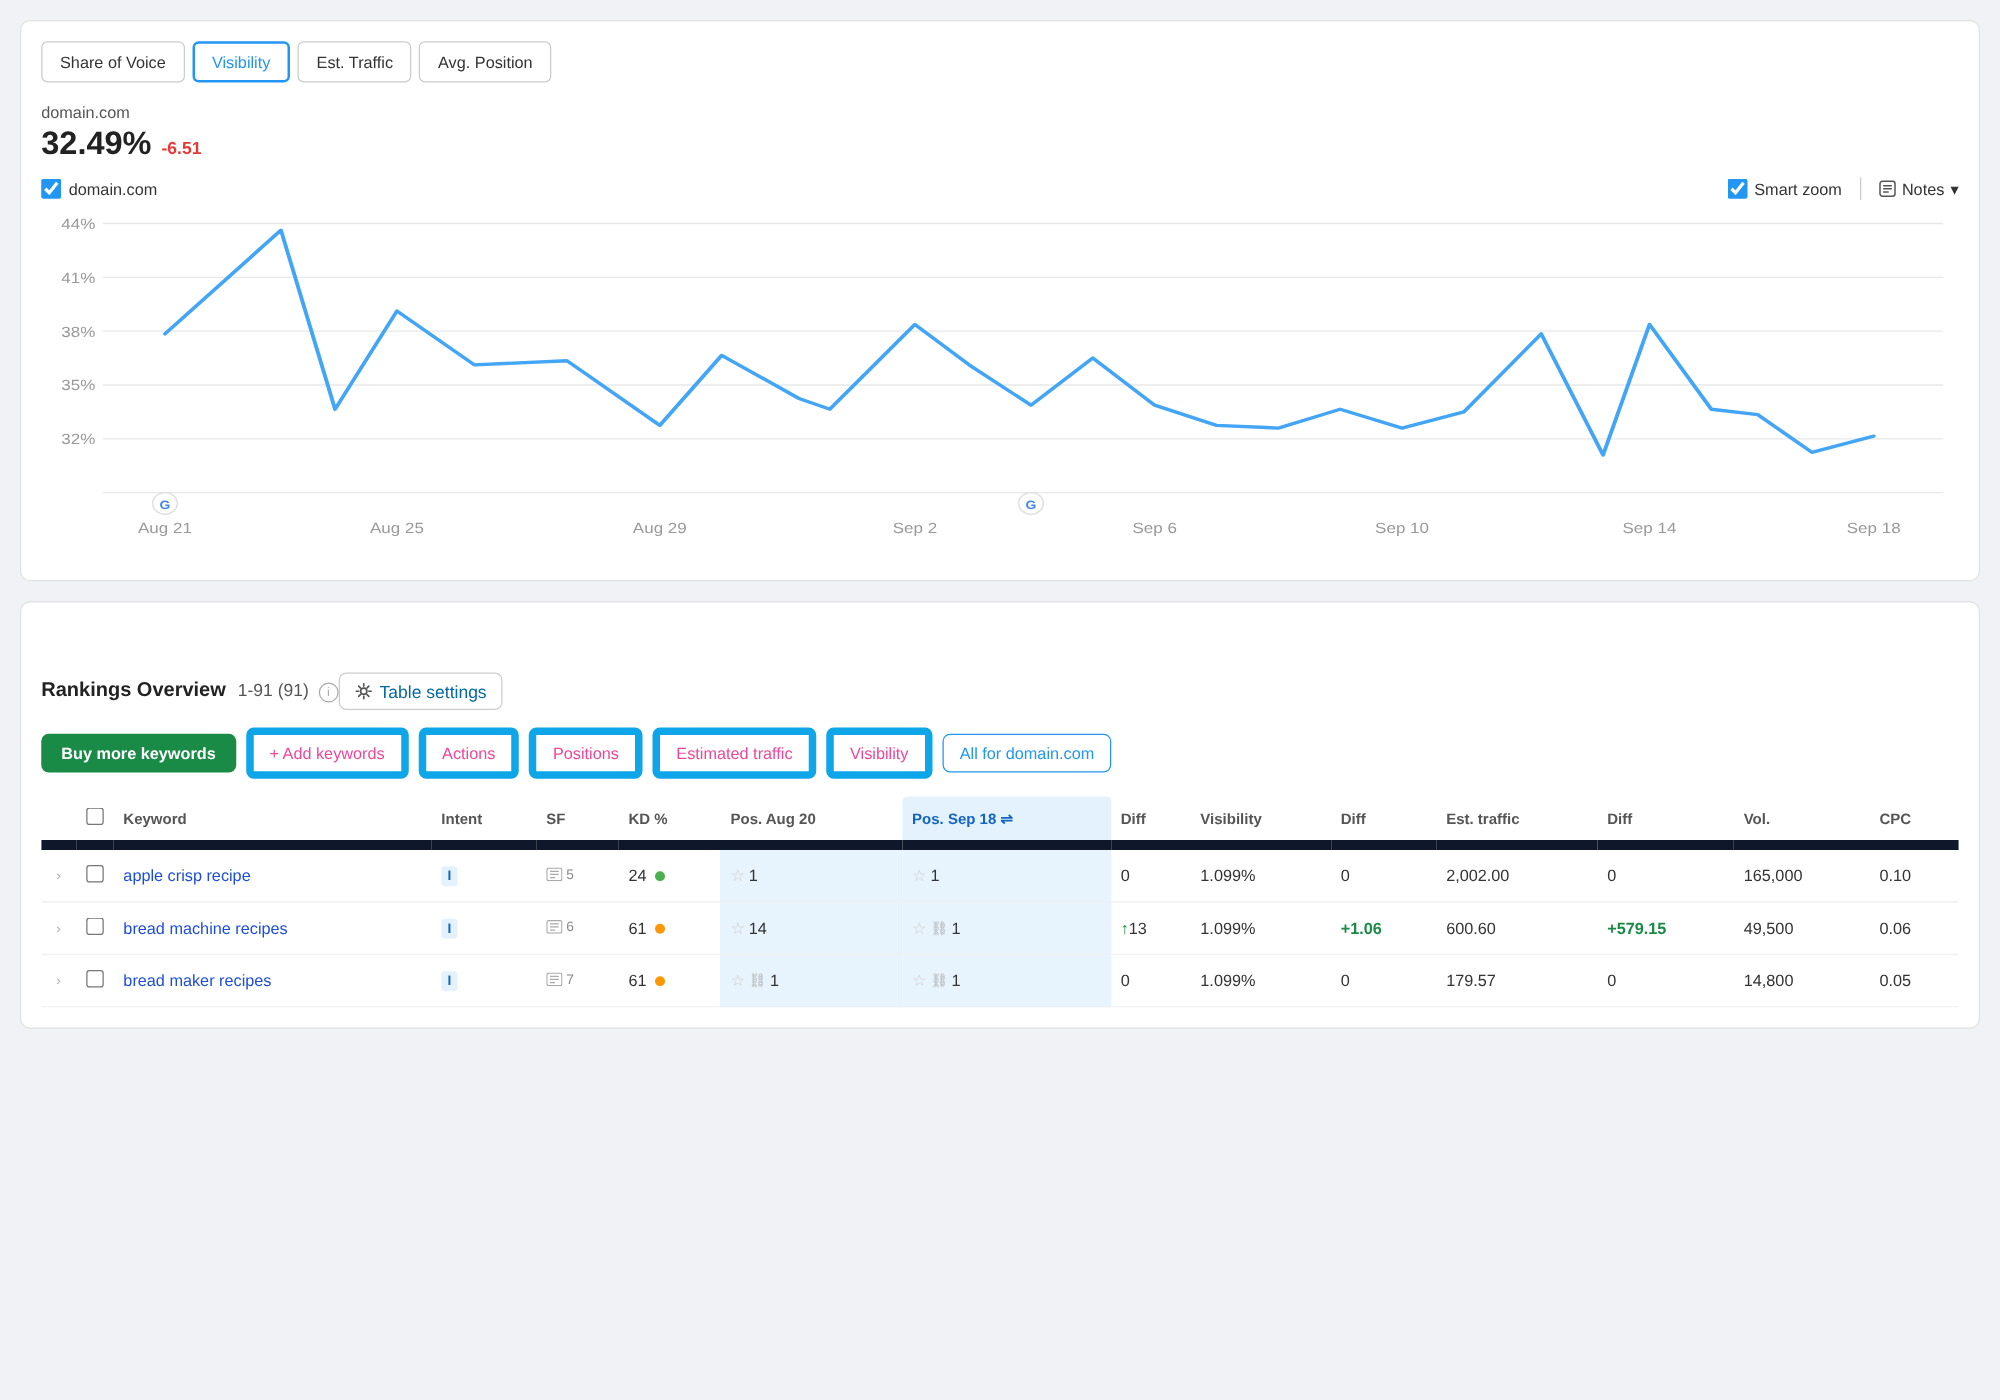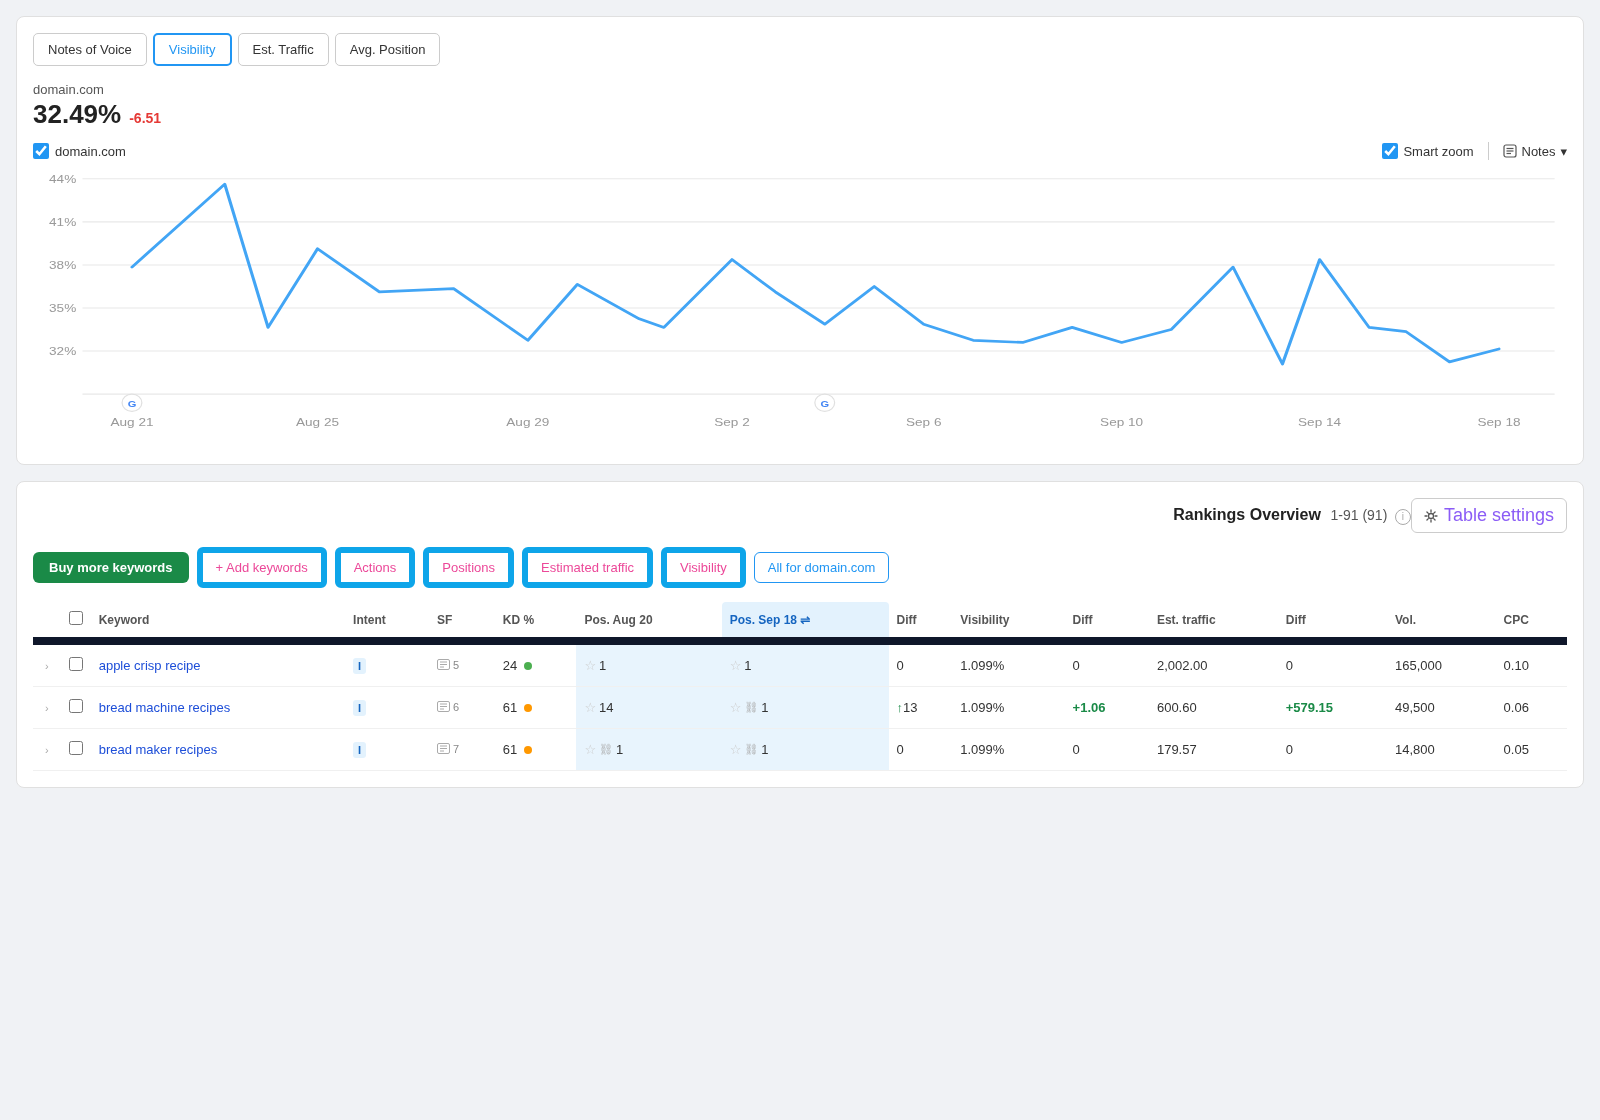--- a/index.html
+++ b/index.html
@@ -26,25 +26,25 @@
     .chart-right-controls { display: flex; align-items: center; gap: 14px; font-size: 13px; color: #333; }
     .smart-zoom { display: flex; align-items: center; gap: 5px; }
     .notes-btn { display: flex; align-items: center; gap: 5px; cursor: pointer; border: none; background: none; font-size: 13px; color: #333; }
     .divider-v { width: 1px; height: 18px; background: #ccc; }
 
     
     .chart-area { position: relative; width: 100%; height: 280px; }
     .chart-svg { width: 100%; height: 100%; }
 
     
-    .rankings-header { display: flex; align-items: center; justify-content: flex-end; margin-bottom: 14px; }
+    .rankings-header { display: flex; align-items: center; justify-content: flex-start; margin-bottom: 14px; margin-top: 40px; }
     .rankings-title { font-size: 16px; font-weight: 700; color: #222; }
     .rankings-count { font-weight: 400; color: #555; font-size: 14px; margin-left: 6px; }
     .info-icon { display: inline-flex; align-items: center; justify-content: center; width: 16px; height: 16px; border-radius: 50%; border: 1px solid #aaa; color: #aaa; font-size: 10px; cursor: pointer; margin-left: 4px; }
-    .table-settings-btn { display: flex; align-items: center; gap: 6px; border: 1px solid #ccc; border-radius: 6px; padding: 6px 12px; background: #fff; cursor: pointer; font-size: 18px; color: #8b5cf6; }
+    .table-settings-btn { display: flex; align-items: center; gap: 6px; border: 1px solid #ccc; border-radius: 6px; padding: 6px 12px; background: #fff; cursor: pointer; font-size: 14px; color: #0369a1; }
 
     
     .toolbar { display: flex; align-items: center; gap: 8px; margin-bottom: 14px; flex-wrap: wrap; }
     .btn-green { background: #1a8a47; color: #fff; border: none; border-radius: 6px; padding: 8px 16px; font-size: 13px; font-weight: 600; cursor: pointer; }
     .btn-outline { background: #fff; color: #ec4899; border: 6px solid #0ea5e9; border-radius: 6px; padding: 7px 13px; font-size: 13px; cursor: pointer; display: flex; align-items: center; gap: 4px; }
     .btn-outline.active-border { border: 1.5px solid #2196f3; color: #2196f3; }
 
     
     .table-wrapper { overflow-x: auto; }
     table { width: 100%; border-collapse: collapse; font-size: 13px; }
@@ -78,21 +78,21 @@
     .col-sorted-bg { background: #e8f4fd; }
   </style>
 </head>
 <body>
 
 <div class="main-container">
 
   <div class="card">
 
     <div class="tabs-row">
-      <button class="tab-btn">Notes of Voice</button>
+      <button class="tab-btn">Share of Voice</button>
       <button class="tab-btn active">Visibility</button>
       <button class="tab-btn">Est. Traffic</button>
       <button class="tab-btn">Avg. Position</button>
     </div>
 
     <div class="metric-domain">domain.com</div>
     <div style="display:flex;align-items:baseline;margin-bottom:12px;">
       <span class="metric-value">32.49%</span>
       <span class="metric-diff">-6.51</span>
     </div>

